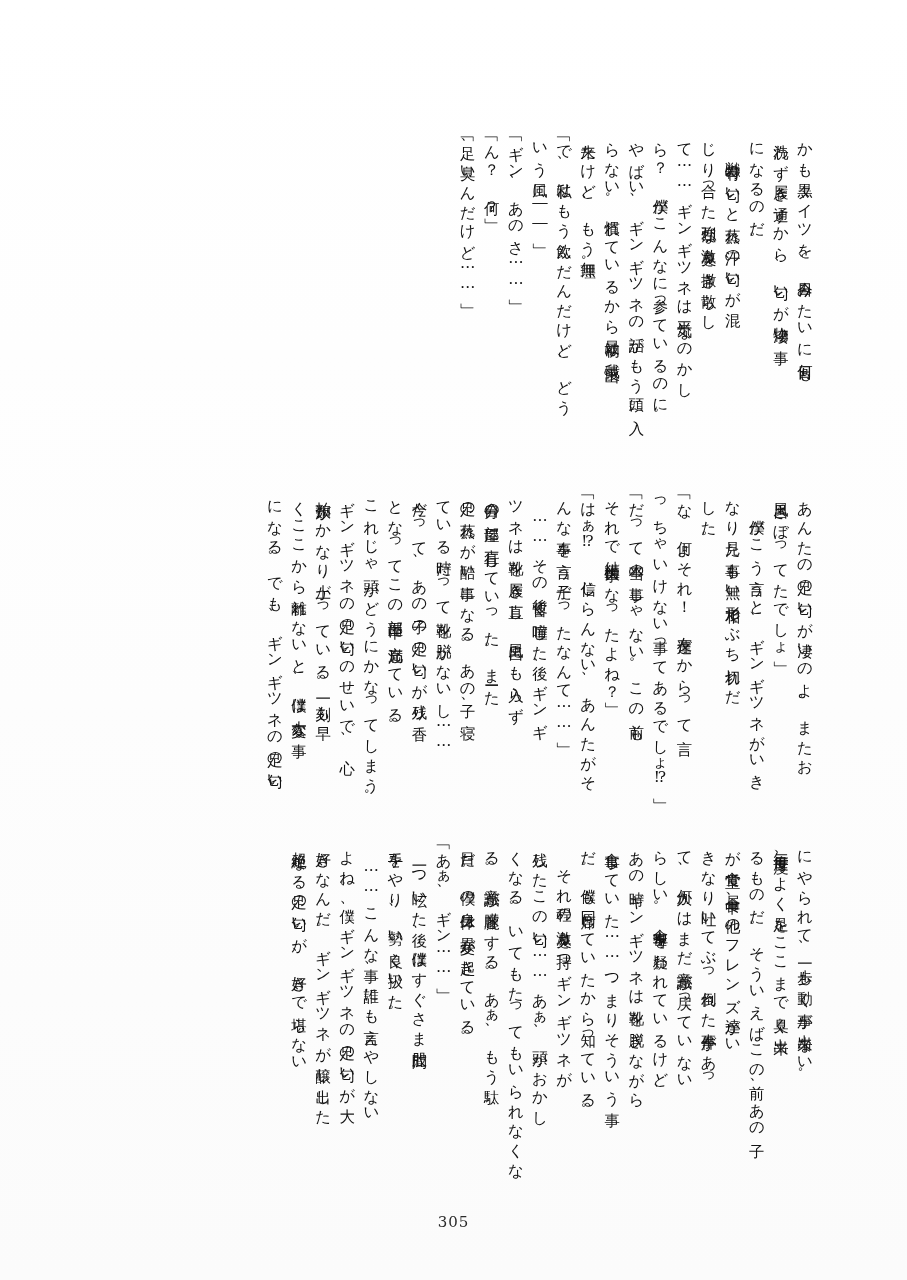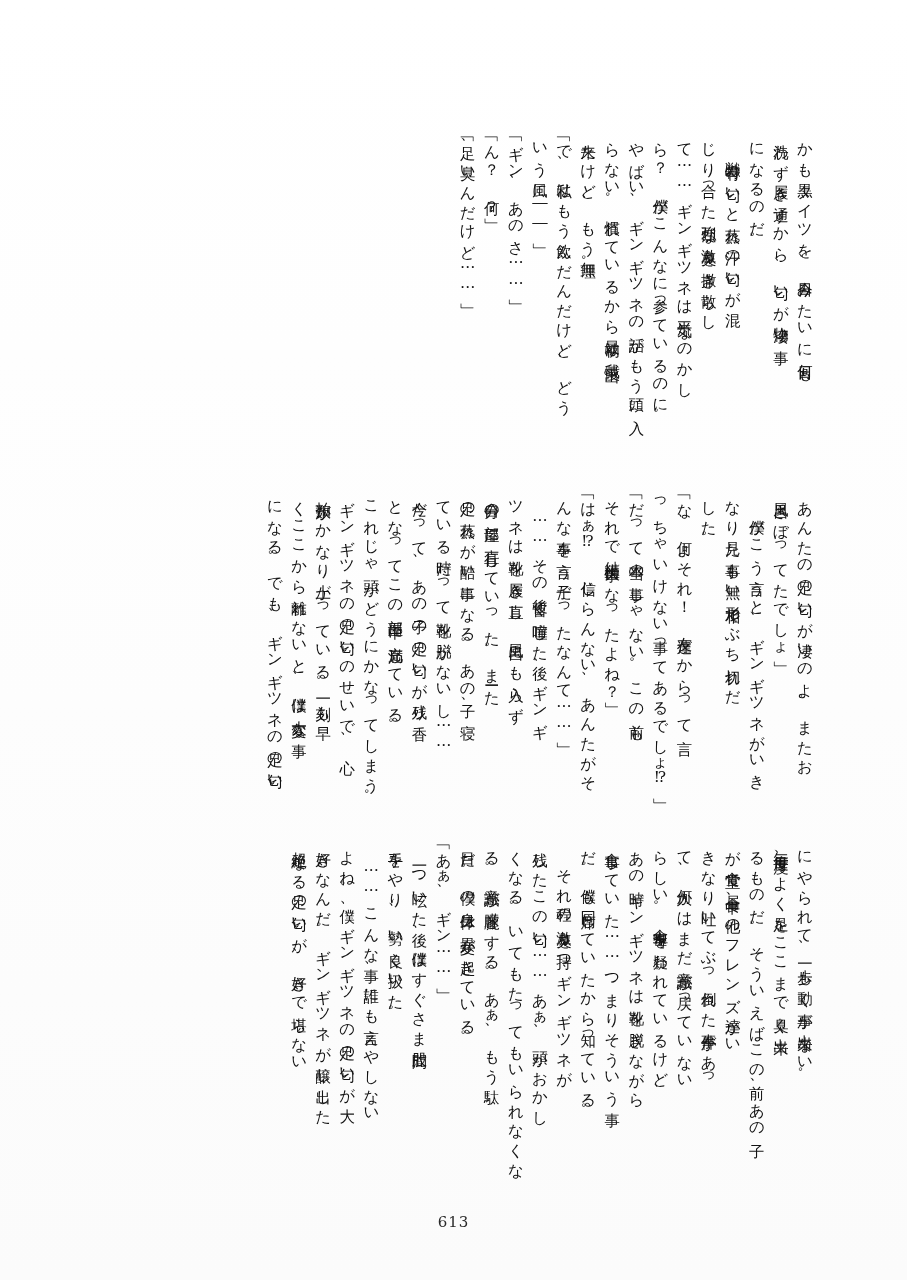--- a/index.html
+++ b/index.html
@@ -142,14 +142,14 @@
         <div class="col" style="color: rgb(18, 18, 18);">「あぁ、ギン……」</div>
         <div class="col" style="color: rgb(18, 18, 18);">　一つ呟いた後、僕はすぐさま股間に</div>
         <div class="col" style="color: rgb(18, 18, 18);">手をやり、勢い良く扱いた。</div>
         <div class="col" style="color: rgb(18, 18, 18);">　……こんな事、誰にも言えやしない</div>
         <div class="col" style="color: rgb(18, 18, 18);">よね。僕、ギンギツネの足の匂いが大</div>
         <div class="col" style="color: rgb(18, 18, 18);">好きなんだ。ギンギツネが醸し出した</div>
         <div class="col" style="color: rgb(18, 18, 18);">超絶なる足の匂いが、好きで堪らない</div>
       </div>
   </div>
 
-  <div class="page-number">613</div>
+  <div class="page-number">305</div>
 </div>
 
 </body></html>

